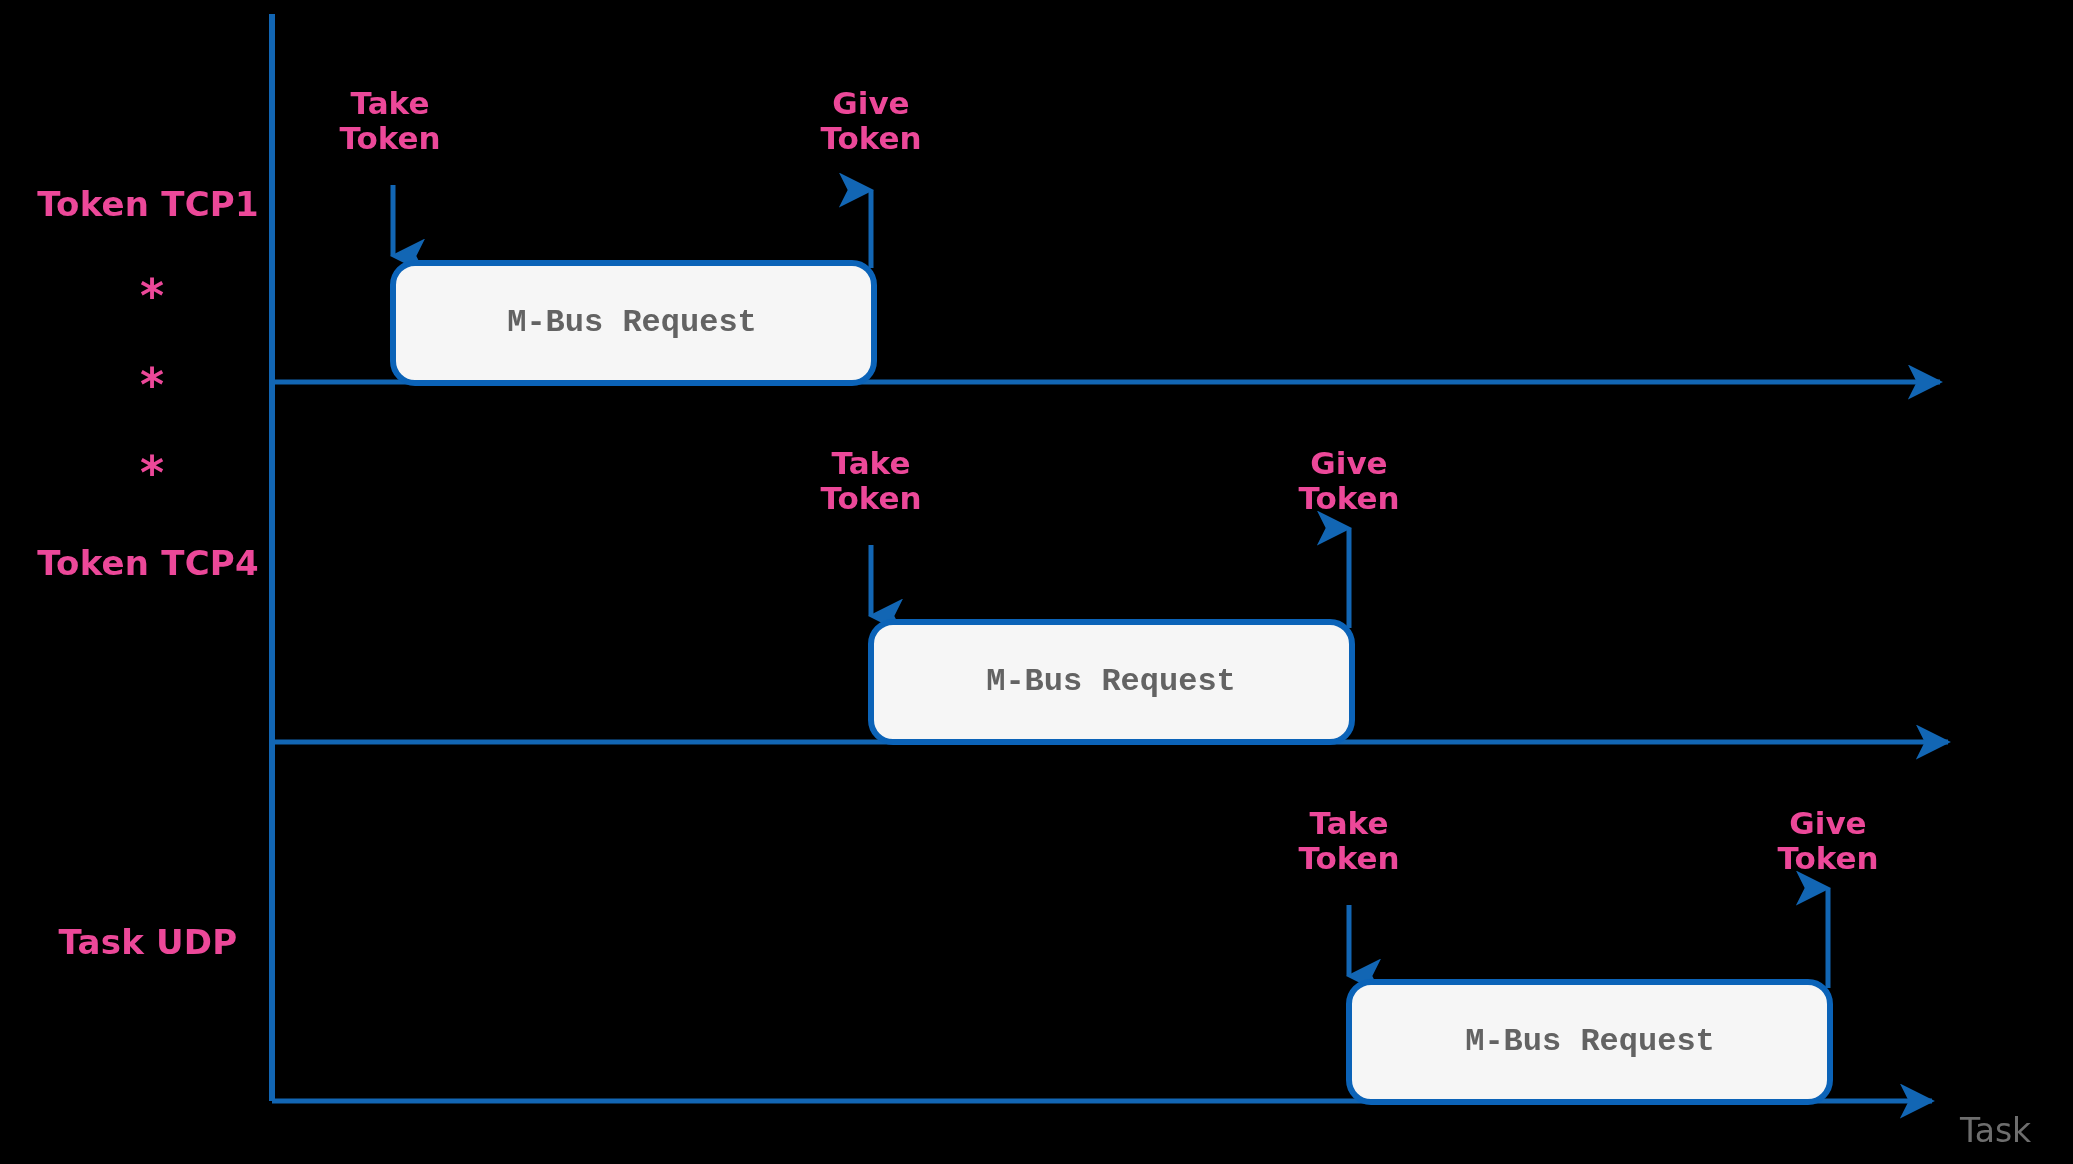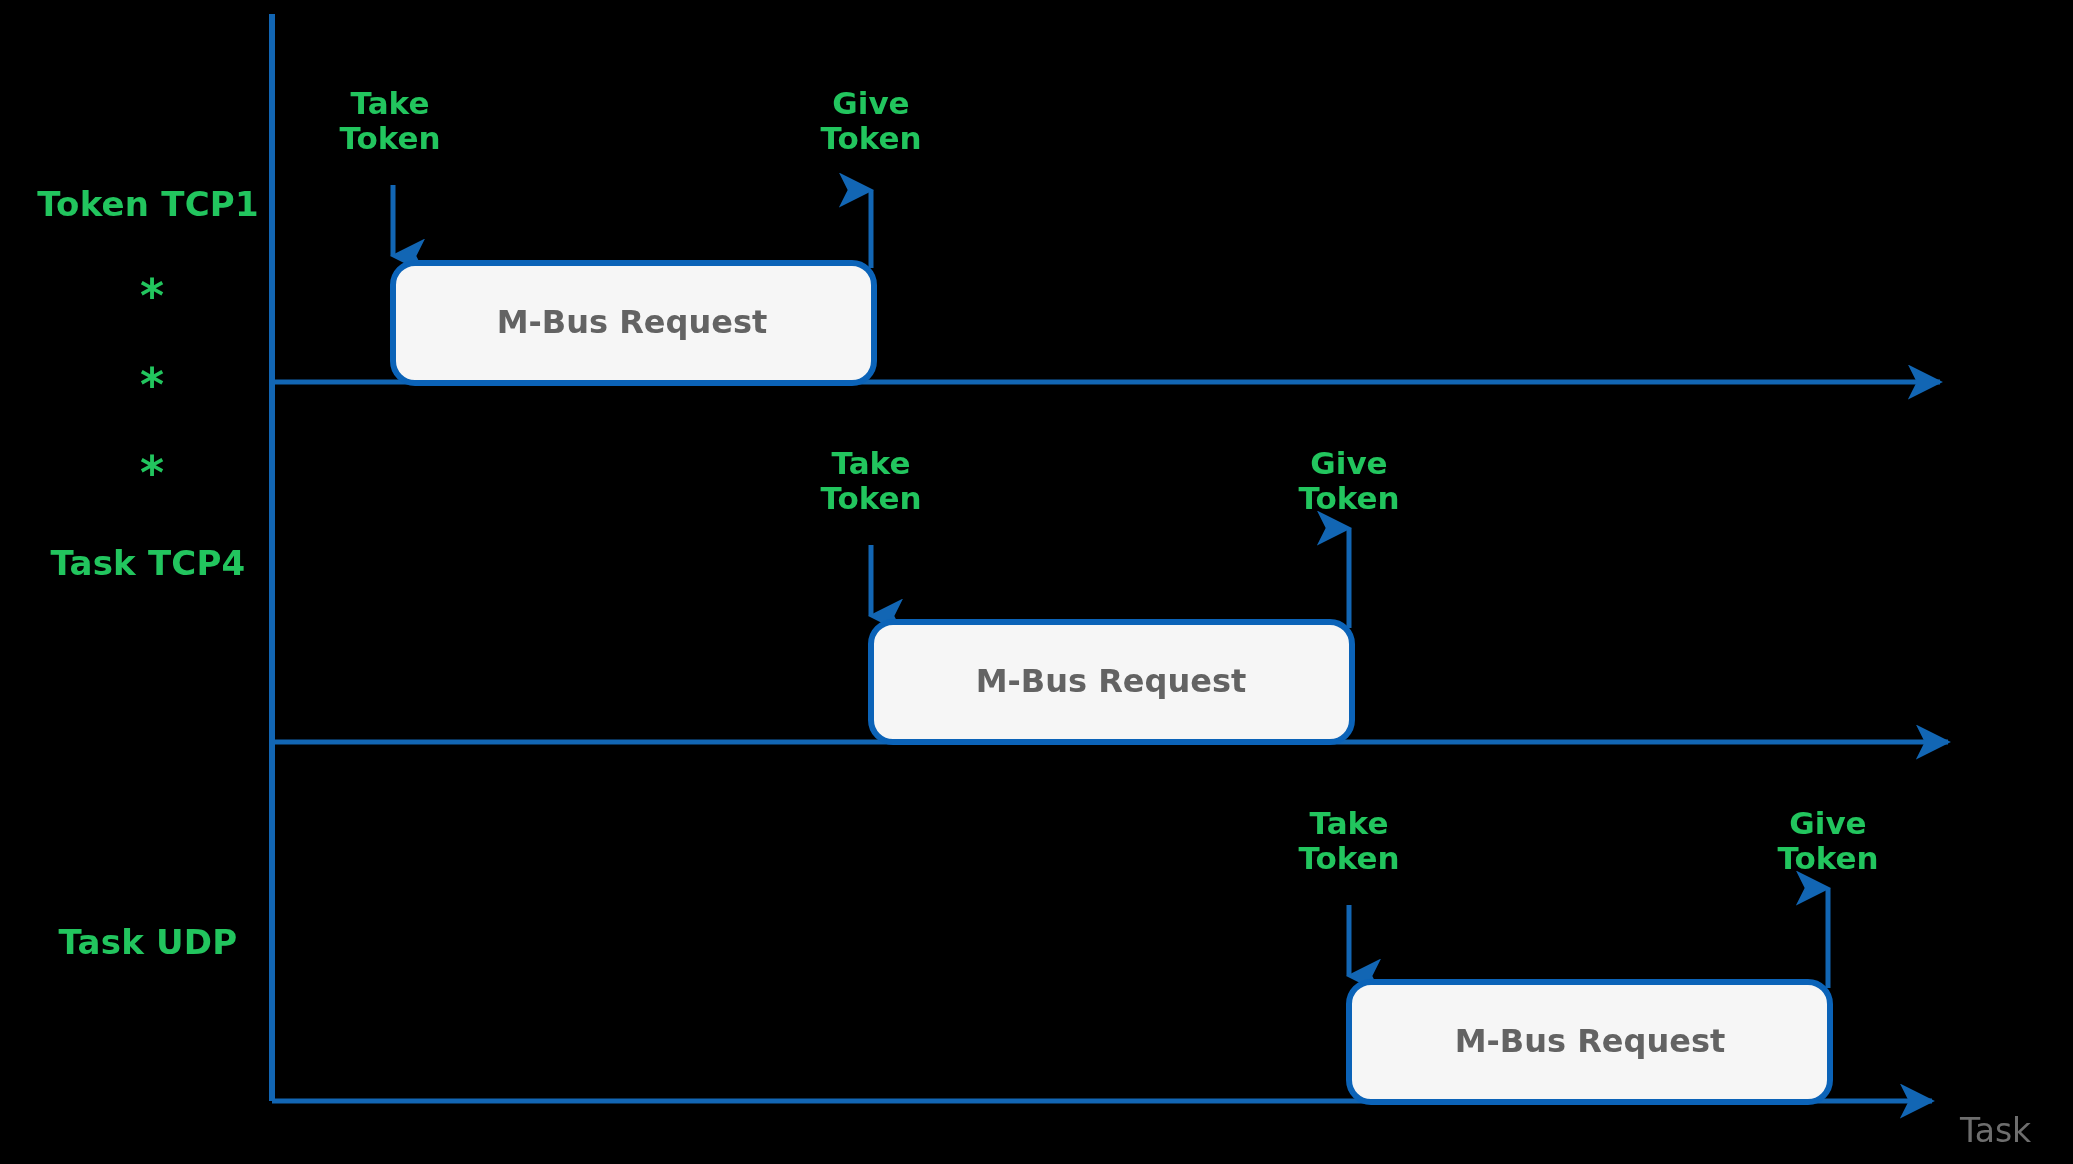--- a/index.html
+++ b/index.html
@@ -21,21 +21,21 @@
   #stage svg.layer {
     position: absolute;
     left: 0;
     top: 0;
     width: 2073px;
     height: 1164px;
     display: block;
   }
   .ov {
     position: absolute;
-    color: #22c55e;
+    color: #ec4899;
     font-weight: bold;
     white-space: pre;
     line-height: 1.12;
     text-align: center;
     -webkit-font-smoothing: antialiased;
   }
   .row-label {
     font-size: 34px;
     letter-spacing: 0.2px;
     transform: translate(-50%, -50%);
@@ -47,20 +47,21 @@
     line-height: 1;
   }
   .token-label {
     font-size: 31px;
     transform: translate(-50%, 0);
   }
   .box-label {
     font-size: 32px;
     transform: translate(-50%, -50%);
     color: #636363;
+    font-family: Liberation Mono, monospace;
   }
   .time-label {
     font-size: 33px;
     font-weight: normal;
     color: #6e6e6e;
     transform: translate(0, -50%);
   }
 </style>
 </head>
 <body>
@@ -97,21 +98,21 @@
 
     <g>
       <line x1="272" y1="1101" x2="1932" y2="1101" stroke="#1266B4" stroke-width="5" marker-end="url(#arrowRight)"></line>
       <line x1="1349" y1="905" x2="1349" y2="976" stroke="#1266B4" stroke-width="5" marker-end="url(#arrowDown)"></line>
       <line x1="1828" y1="988" x2="1828" y2="888" stroke="#1266B4" stroke-width="5" marker-end="url(#arrowDown)"></line>
       <rect x="1349" y="982" width="481" height="120" rx="22" ry="22" fill="#F6F6F6" stroke="#0B63B8" stroke-width="6"></rect>
     </g>
   </svg>
 
   <div class="ov row-label" style="left:148px; top:204px;">Token TCP1</div>
-  <div class="ov row-label" style="left:148px; top:563px;">Task TCP4</div>
+  <div class="ov row-label" style="left:148px; top:563px;">Token TCP4</div>
   <div class="ov row-label" style="left:148px; top:923px;margin-top:19px;">Task UDP</div>
 
   <div class="ov ellipsis-star" style="left:152px; top:296px;">*</div>
   <div class="ov ellipsis-star" style="left:152px; top:385px;">*</div>
   <div class="ov ellipsis-star" style="left:152px; top:473px;">*</div>
 
   <div class="ov token-label" style="left:390px; top:86px;">Take
 Token</div>
   <div class="ov token-label" style="left:871px; top:86px;">Give
 Token</div>

